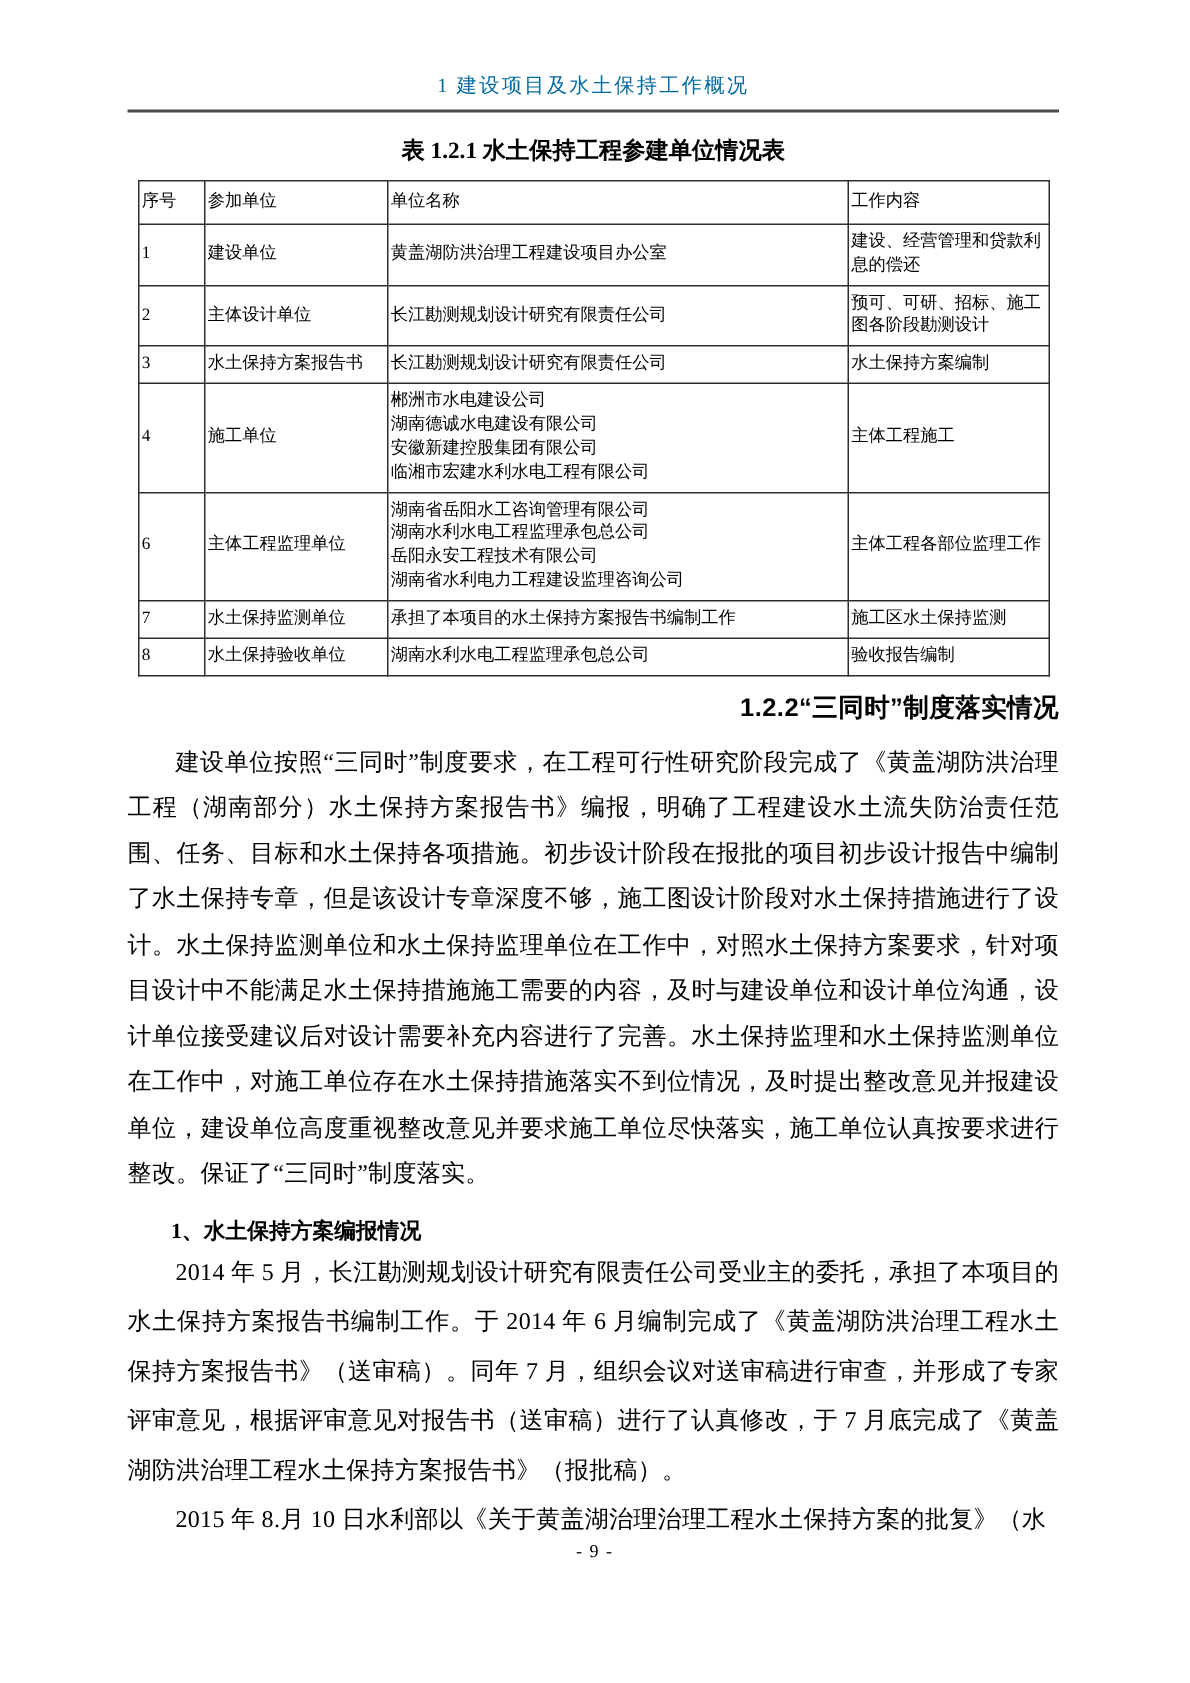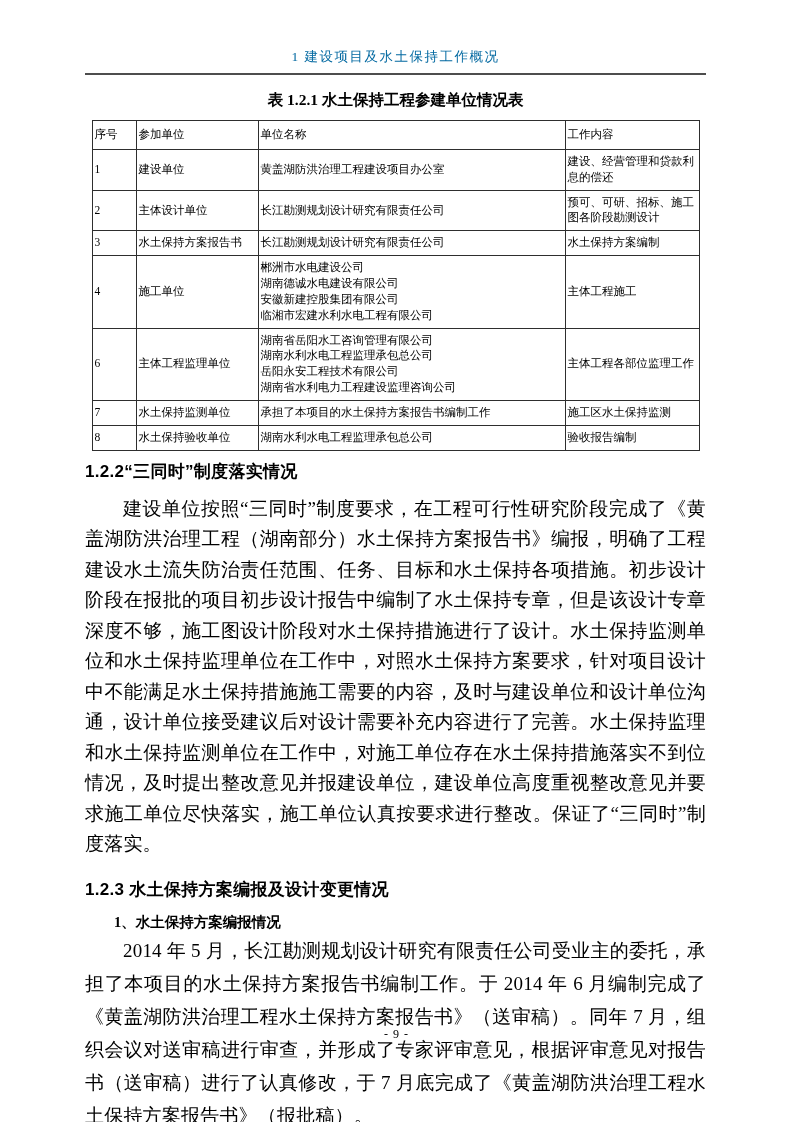--- a/index.html
+++ b/index.html
@@ -47,30 +47,31 @@
     overflow: hidden;
   }
   table.participants th { padding: 6px 2px; }
   .names-cell { white-space: pre-line; }
   h2.sec-heading {
     font-family: "Liberation Sans", "DejaVu Sans", sans-serif;
     font-size: 17px;
     font-weight: bold;
     margin: 9px 0 11px 0;
     letter-spacing: 0.3px;
+    text-align: right;
   }
   h2.sec-heading.second { margin-top: 18px; }
   h3.sub-heading {
     font-size: 14.5px;
     font-weight: bold;
     margin: 12px 0 2px 0;
     text-indent: 2em;
   }
   p.body-para {
-    font-size: 19px;
+    font-size: 16px;
     line-height: 30.5px;
     text-align: justify;
     text-indent: 2em;
     margin: 0;
     letter-spacing: 0.2px;
   }
   p.body-para.p123 { line-height: 33px; }
   .page-footer {
     position: absolute;
     left: 0; right: 0;
@@ -155,21 +156,20 @@
           <td class="names-cell">湖南水利水电工程监理承包总公司</td>
           <td>验收报告编制</td>
         </tr>
       </tbody>
   </table>
 
   <h2 class="sec-heading">1.2.2“三同时”制度落实情况</h2>
 
   <p class="body-para">建设单位按照“三同时”制度要求，在工程可行性研究阶段完成了《黄盖湖防洪治理工程（湖南部分）水土保持方案报告书》编报，明确了工程建设水土流失防治责任范围、任务、目标和水土保持各项措施。初步设计阶段在报批的项目初步设计报告中编制了水土保持专章，但是该设计专章深度不够，施工图设计阶段对水土保持措施进行了设计。水土保持监测单位和水土保持监理单位在工作中，对照水土保持方案要求，针对项目设计中不能满足水土保持措施施工需要的内容，及时与建设单位和设计单位沟通，设计单位接受建议后对设计需要补充内容进行了完善。水土保持监理和水土保持监测单位在工作中，对施工单位存在水土保持措施落实不到位情况，及时提出整改意见并报建设单位，建设单位高度重视整改意见并要求施工单位尽快落实，施工单位认真按要求进行整改。保证了“三同时”制度落实。</p>
 
-  <h2 class="sec-heading second">1.2.3 水土保持方案编报及设计变更情况</h2>
 
   <h3 class="sub-heading">1、水土保持方案编报情况</h3>
 
   <p class="body-para p123">2014 年 5 月，长江勘测规划设计研究有限责任公司受业主的委托，承担了本项目的水土保持方案报告书编制工作。于 2014 年 6 月编制完成了《黄盖湖防洪治理工程水土保持方案报告书》（送审稿）。同年 7 月，组织会议对送审稿进行审查，并形成了专家评审意见，根据评审意见对报告书（送审稿）进行了认真修改，于 7 月底完成了《黄盖湖防洪治理工程水土保持方案报告书》（报批稿）。</p>
 
   <p class="body-para p123">2015 年 8.月 10 日水利部以《关于黄盖湖治理治理工程水土保持方案的批复》（水</p>
 
   <div class="page-footer">- 9 -</div>
 
 </div>

